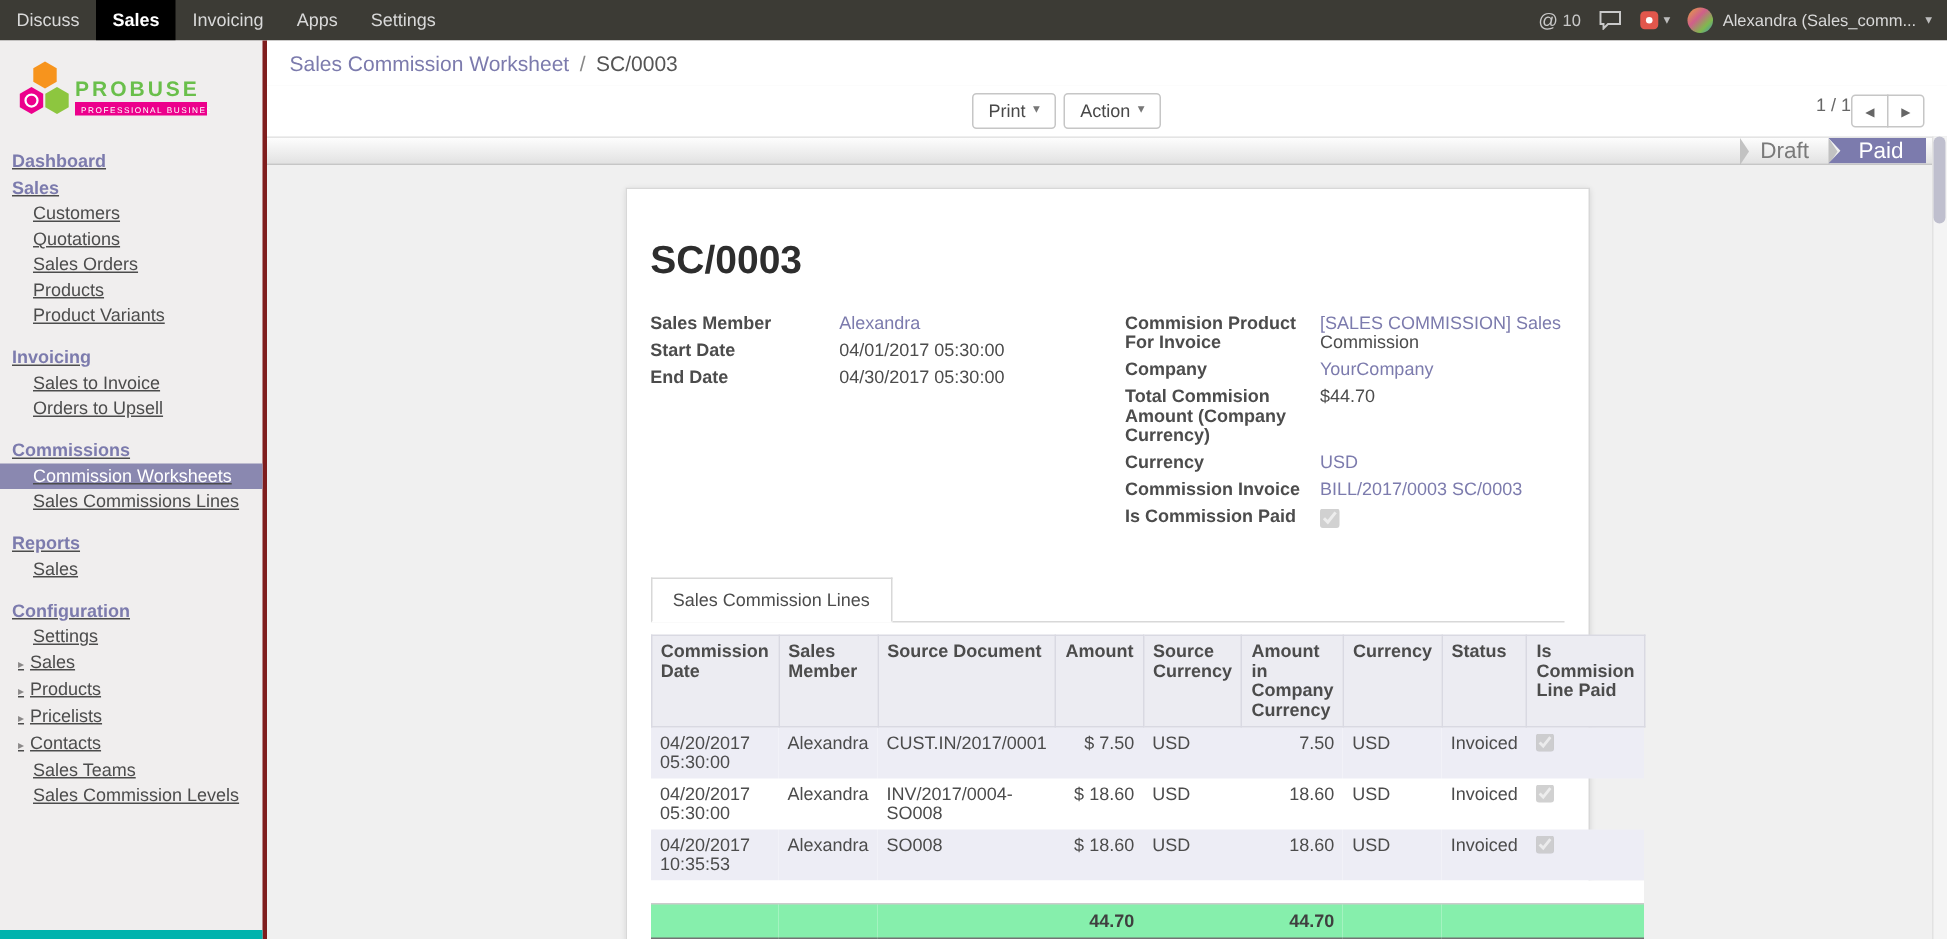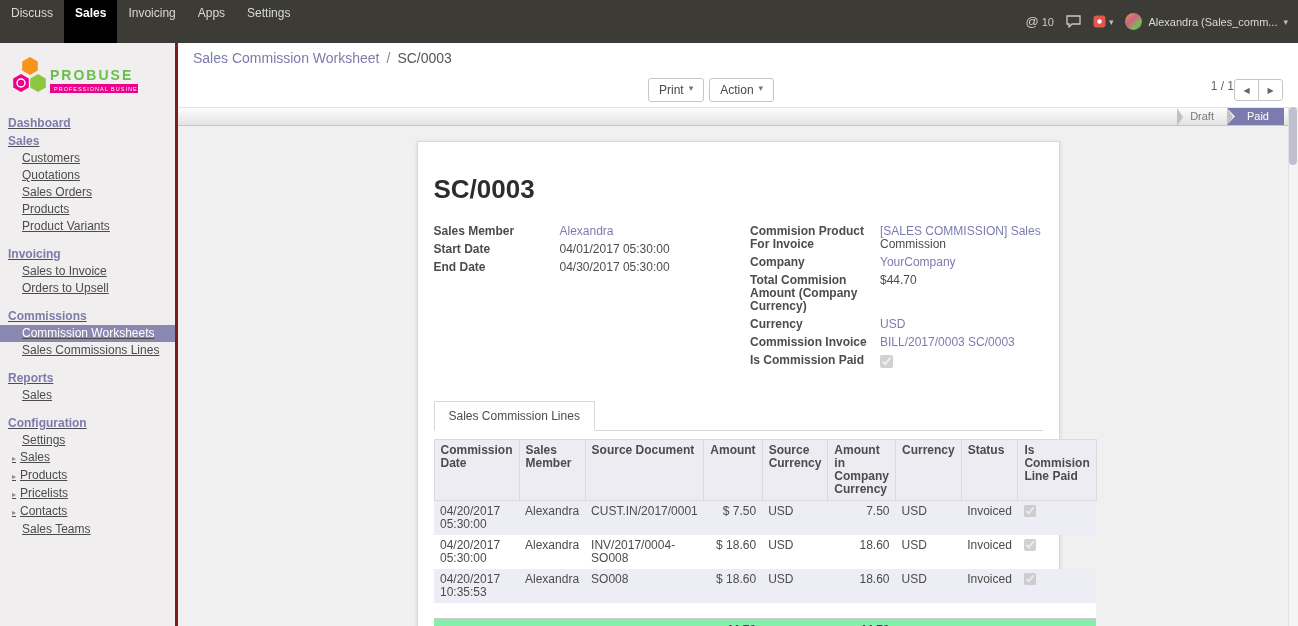--- a/index.html
+++ b/index.html
@@ -4,21 +4,21 @@
 <style>
   * { box-sizing: border-box; margin: 0; padding: 0; }
   html,body { width:1298px; height:626px; overflow:hidden; }
   body {
     font-family: "Liberation Sans","DejaVu Sans",sans-serif;
     font-size: 12px; color:#4c4c4c; background:#f0f0f0;
   }
   button { font-family: inherit; cursor:pointer; }
 
   
-  .topbar { height:43px; background:#3c3b35; display:flex; justify-content:space-between; color:#d9d9d9; font-size:12px; }
+  .topbar { height:27px; background:#3c3b35; display:flex; justify-content:space-between; color:#d9d9d9; font-size:12px; }
   .menus { display:flex; }
   .menu-item { padding:0 11px; line-height:27px; cursor:pointer; }
   .menu-item.active { background:#000; color:#fff; font-weight:bold; }
   .topbar-right { display:flex; align-items:center; gap:12px; padding-right:10px; color:#c9c9c9; }
   .tb-item { display:flex; align-items:center; gap:3px; cursor:pointer; }
   .at-glyph { font-size:13px; }
   .tb-count { font-size:11px; }
   .user-chip { display:flex; align-items:center; gap:6px; cursor:pointer; max-width:180px; }
   .avatar { width:17px; height:17px; border-radius:50%; flex:0 0 auto;
     background:linear-gradient(135deg,#e8a33d 0%,#cf5f8a 40%,#7fb94d 72%,#3f8fc1 100%); }
@@ -52,21 +52,21 @@
   .btn-group { margin-left:455px; display:flex; gap:5px; }
   .btn { background:#fff; border:1px solid #c6c6c6; border-radius:3px; padding:4px 10px; font-size:12px; color:#484848; display:flex; align-items:flex-start; gap:5px; }
   .btn .caret { color:#777; }
   .pager { margin-left:auto; display:flex; align-items:flex-start; font-size:12px; color:#666; }
   .pager-buttons { display:flex; }
   .pager-btn { width:25px; height:22px; border:1px solid #c6c6c6; background:#fff; color:#666; font-size:8px; display:flex; align-items:center; justify-content:center; }
   .pager-btn.prev { border-radius:3px 0 0 3px; }
   .pager-btn.next { border-radius:0 3px 3px 0; margin-left:-1px; }
 
   .statusbar { height:19px; background:linear-gradient(#fdfdfd,#e2e2e2); border-top:1px solid #e4e4e4; border-bottom:1px solid #c6c6c6; display:flex; justify-content:flex-end; align-items:stretch; padding-right:14px; }
-  .status { font-size:11px; line-height:17px; padding:0 13px; color:#7a7a7a; cursor:pointer; }
+  .status { font-size:15px; line-height:17px; padding:0 13px; color:#7a7a7a; cursor:pointer; }
   .sb-chevron { width:0; height:0; border-top:9px solid transparent; border-bottom:9px solid transparent; border-left:6px solid #c2c2c2; margin-right:-6px; }
   .status.paid { background:#7c7bad; color:#fff; clip-path:polygon(0 0,100% 0,100% 100%,0 100%,8px 50%); padding-left:20px; padding-right:15px; }
 
   .content { flex:1; background:#f0f0f0; overflow:hidden; }
   .sheet { width:643px; min-height:488px; margin:15px auto; background:#fff; border:1px solid #d8d8d8; box-shadow:0 1px 4px rgba(0,0,0,.12); padding:20px 16px 22px; }
 
   .sheet-title { font-size:26px; font-weight:bold; color:#2d2d2d; margin:12px 0 20px; }
 
   .groups { display:flex; gap:24px; }
   .group { flex:1; display:grid; column-gap:8px; row-gap:5px; align-items:start; line-height:13px; }
@@ -172,20 +172,21 @@
       <div class="nav-item">
         <span class="expand-caret">▸</span><span>Products</span>
       </div>
       <div class="nav-item">
         <span class="expand-caret">▸</span><span>Pricelists</span>
       </div>
       <div class="nav-item">
         <span class="expand-caret">▸</span><span>Contacts</span>
       </div>
       <div class="nav-item">Sales Teams</div>
+      <div class="nav-item">Sales Commission Levels</div>
     </nav>
     <div class="sidebar-strip"></div>
   </aside>
 
   <div class="main">
 
     <div class="breadcrumb-row">
       <span class="bc-link">Sales Commission Worksheet</span>
       <span class="bc-sep">/</span>
       <span class="bc-current">SC/0003</span>

